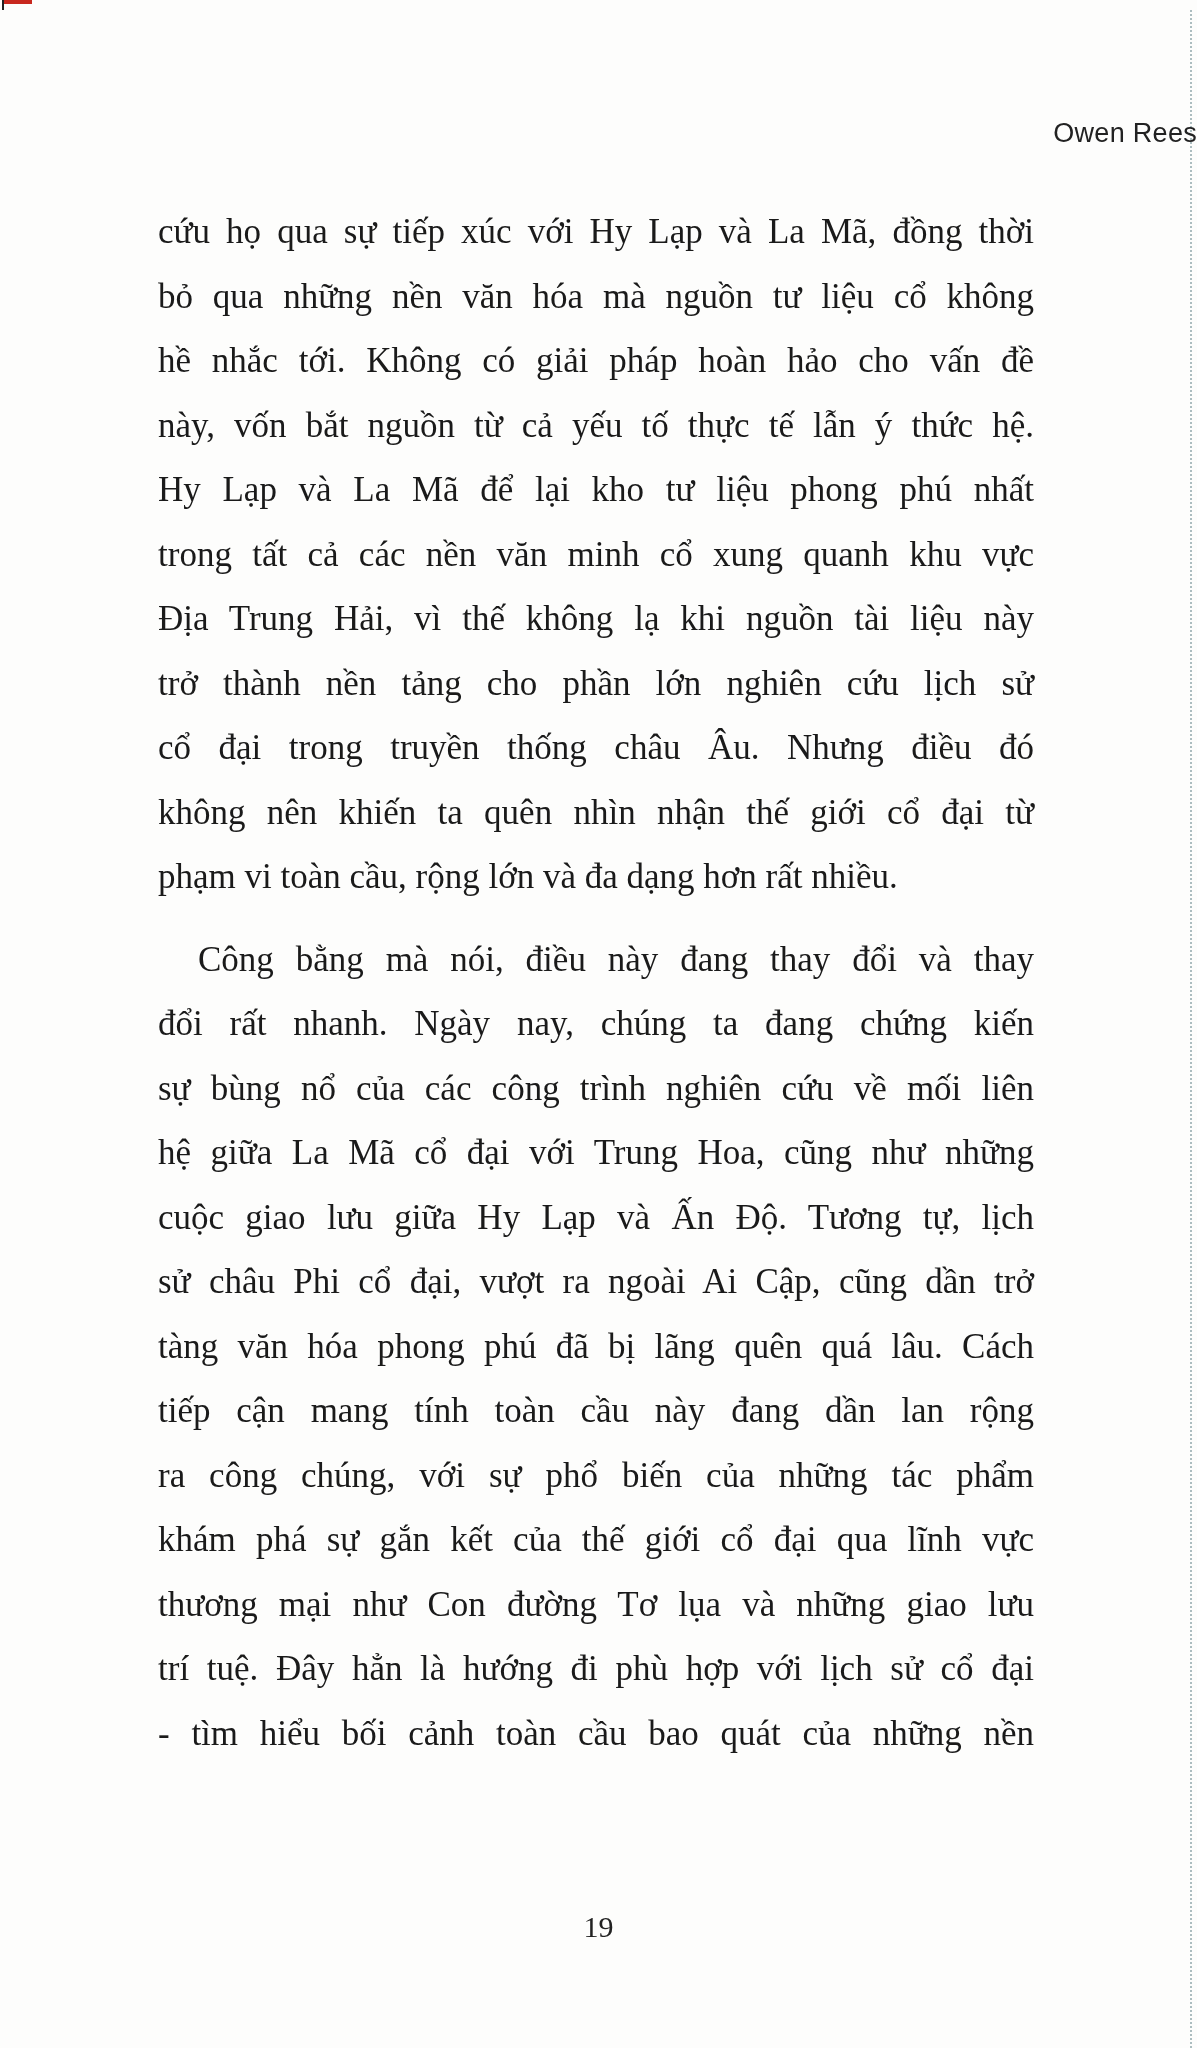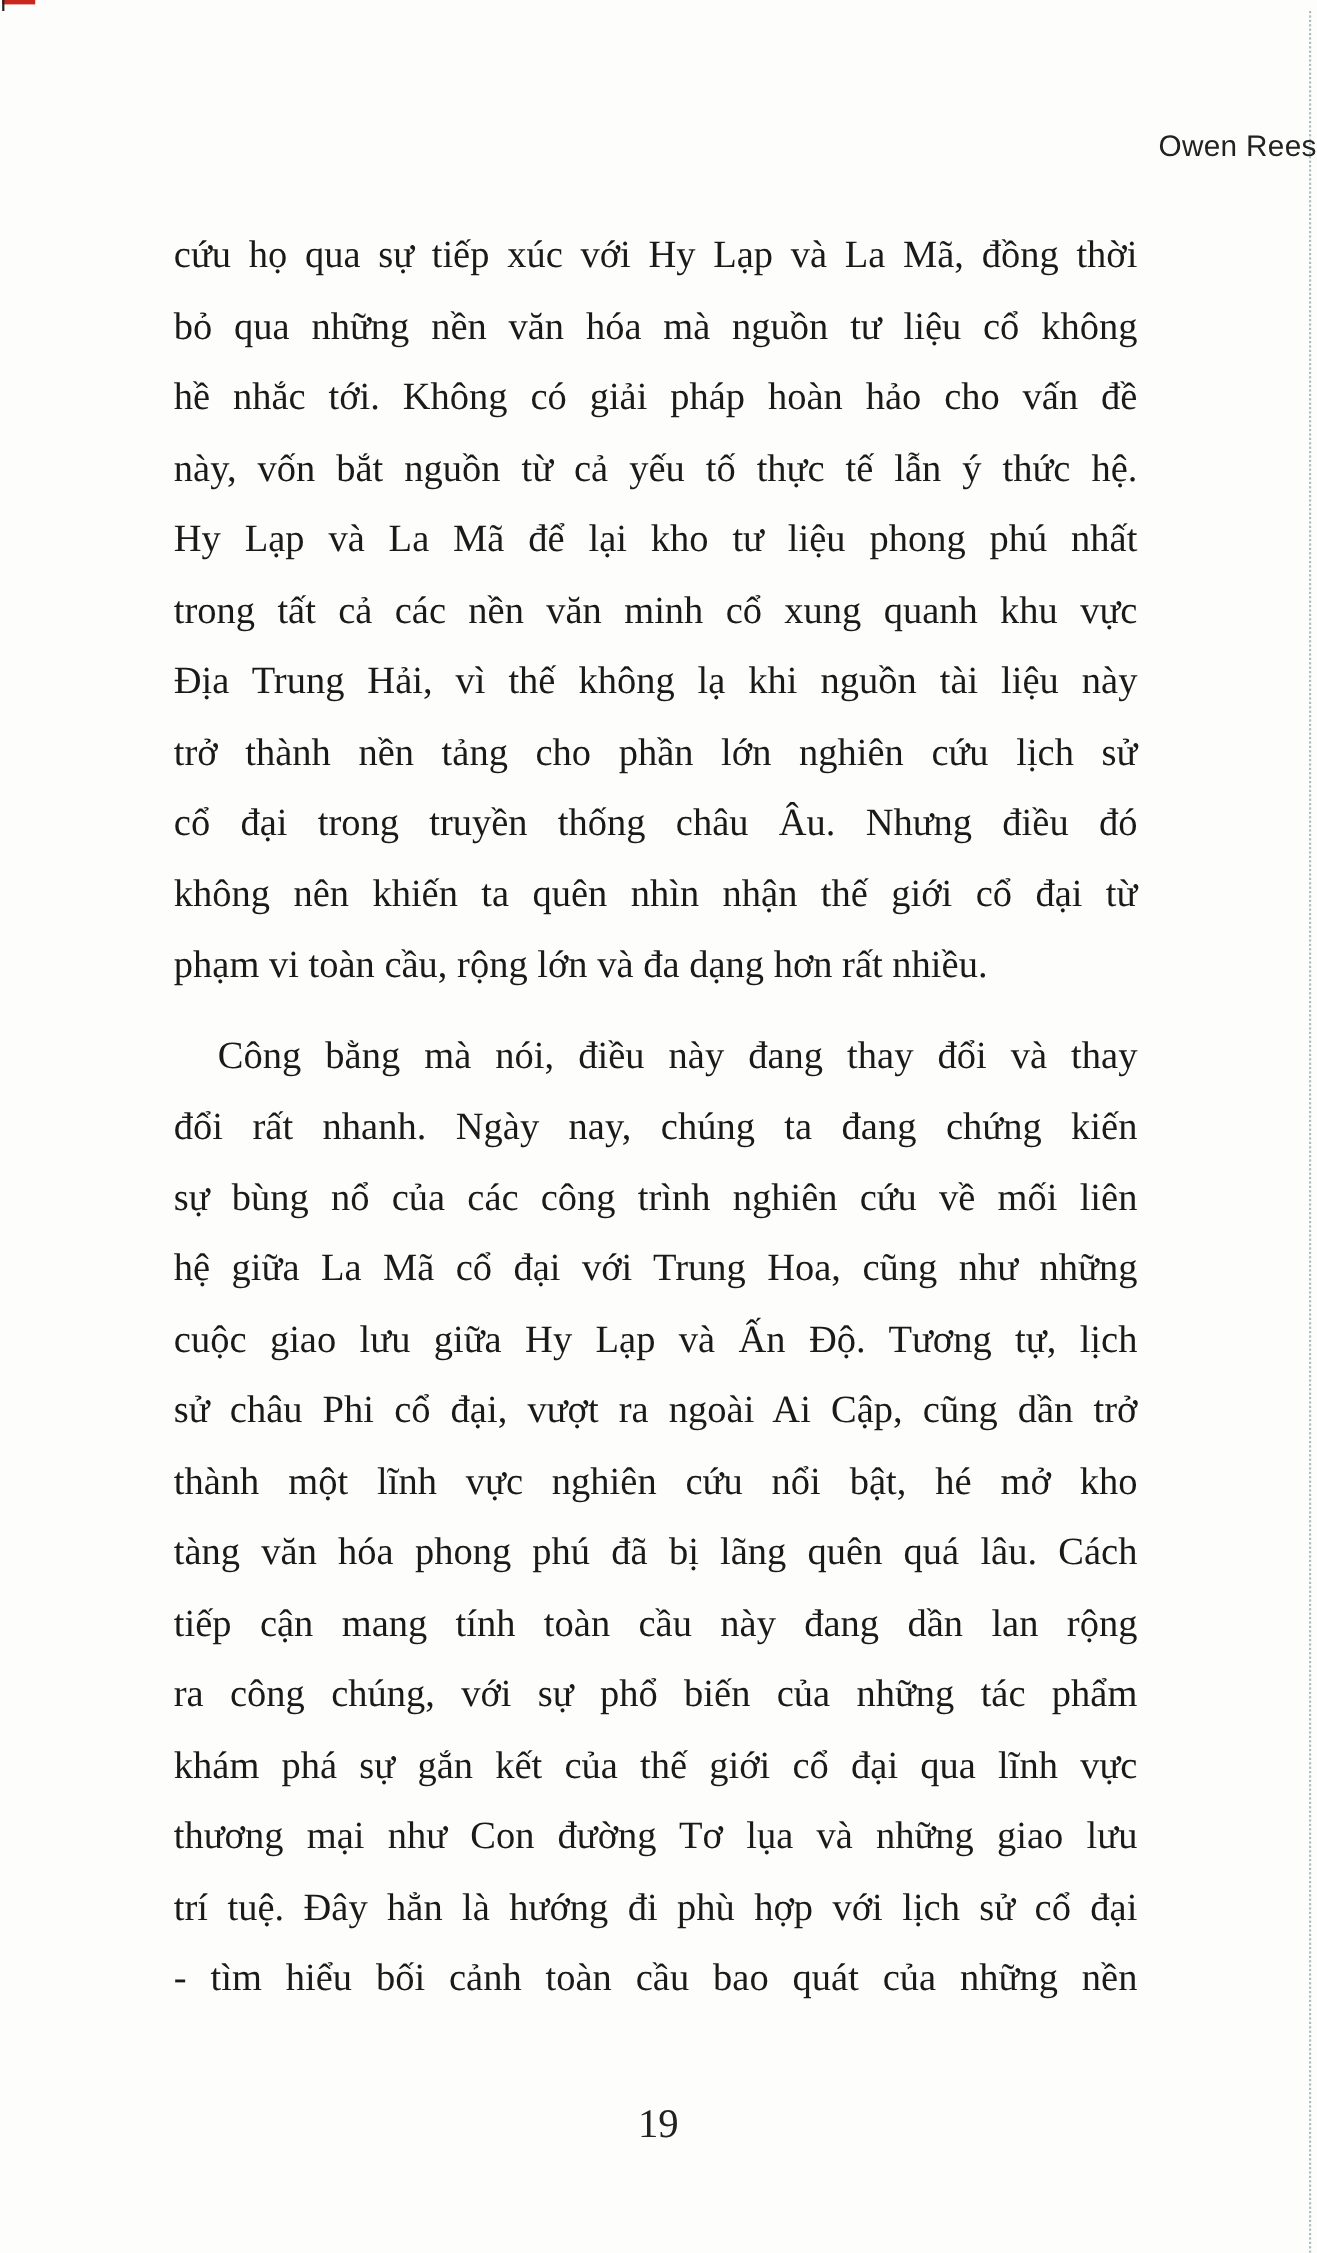--- a/index.html
+++ b/index.html
@@ -37,21 +37,21 @@
     .para.indent .line:first-child { text-indent: 40px; }
     .line {
       display: block; text-align: justify; text-align-last: justify;
       white-space: nowrap; height: 64.5px; overflow: visible;
     }
     .line.last { text-align-last: left; font-family: Liberation Serif, serif; }
     .page-number {
       position: absolute; left: 0; width: 1197px; top: 1910px;
       text-align: center;
       font-family: "Liberation Serif", "DejaVu Serif", serif;
-      font-size: 37px; color: #222;
+      font-size: 30px; color: #222;
     }
   </style>
 </head>
 <body>
 
 <div class="scan-mark"></div>
 <div class="scan-mark-stem"></div>
 <div class="edge-line"></div>
 
 <div class="running-head">Owen Rees</div>
@@ -70,21 +70,20 @@
     <span class="line">không nên khiến ta quên nhìn nhận thế giới cổ đại từ</span>
     <span class="line last">phạm vi toàn cầu, rộng lớn và đa dạng hơn rất nhiều.</span>
   </div>
   <div class="para indent">
     <span class="line">Công bằng mà nói, điều này đang thay đổi và thay</span>
     <span class="line">đổi rất nhanh. Ngày nay, chúng ta đang chứng kiến</span>
     <span class="line">sự bùng nổ của các công trình nghiên cứu về mối liên</span>
     <span class="line">hệ giữa La Mã cổ đại với Trung Hoa, cũng như những</span>
     <span class="line">cuộc giao lưu giữa Hy Lạp và Ấn Độ. Tương tự, lịch</span>
     <span class="line">sử châu Phi cổ đại, vượt ra ngoài Ai Cập, cũng dần trở</span>
-    <span class="line">thành một lĩnh vực nghiên cứu nổi bật, hé mở kho</span>
     <span class="line">tàng văn hóa phong phú đã bị lãng quên quá lâu. Cách</span>
     <span class="line">tiếp cận mang tính toàn cầu này đang dần lan rộng</span>
     <span class="line">ra công chúng, với sự phổ biến của những tác phẩm</span>
     <span class="line">khám phá sự gắn kết của thế giới cổ đại qua lĩnh vực</span>
     <span class="line">thương mại như Con đường Tơ lụa và những giao lưu</span>
     <span class="line">trí tuệ. Đây hẳn là hướng đi phù hợp với lịch sử cổ đại</span>
     <span class="line">- tìm hiểu bối cảnh toàn cầu bao quát của những nền</span>
   </div>
 </div>
 

